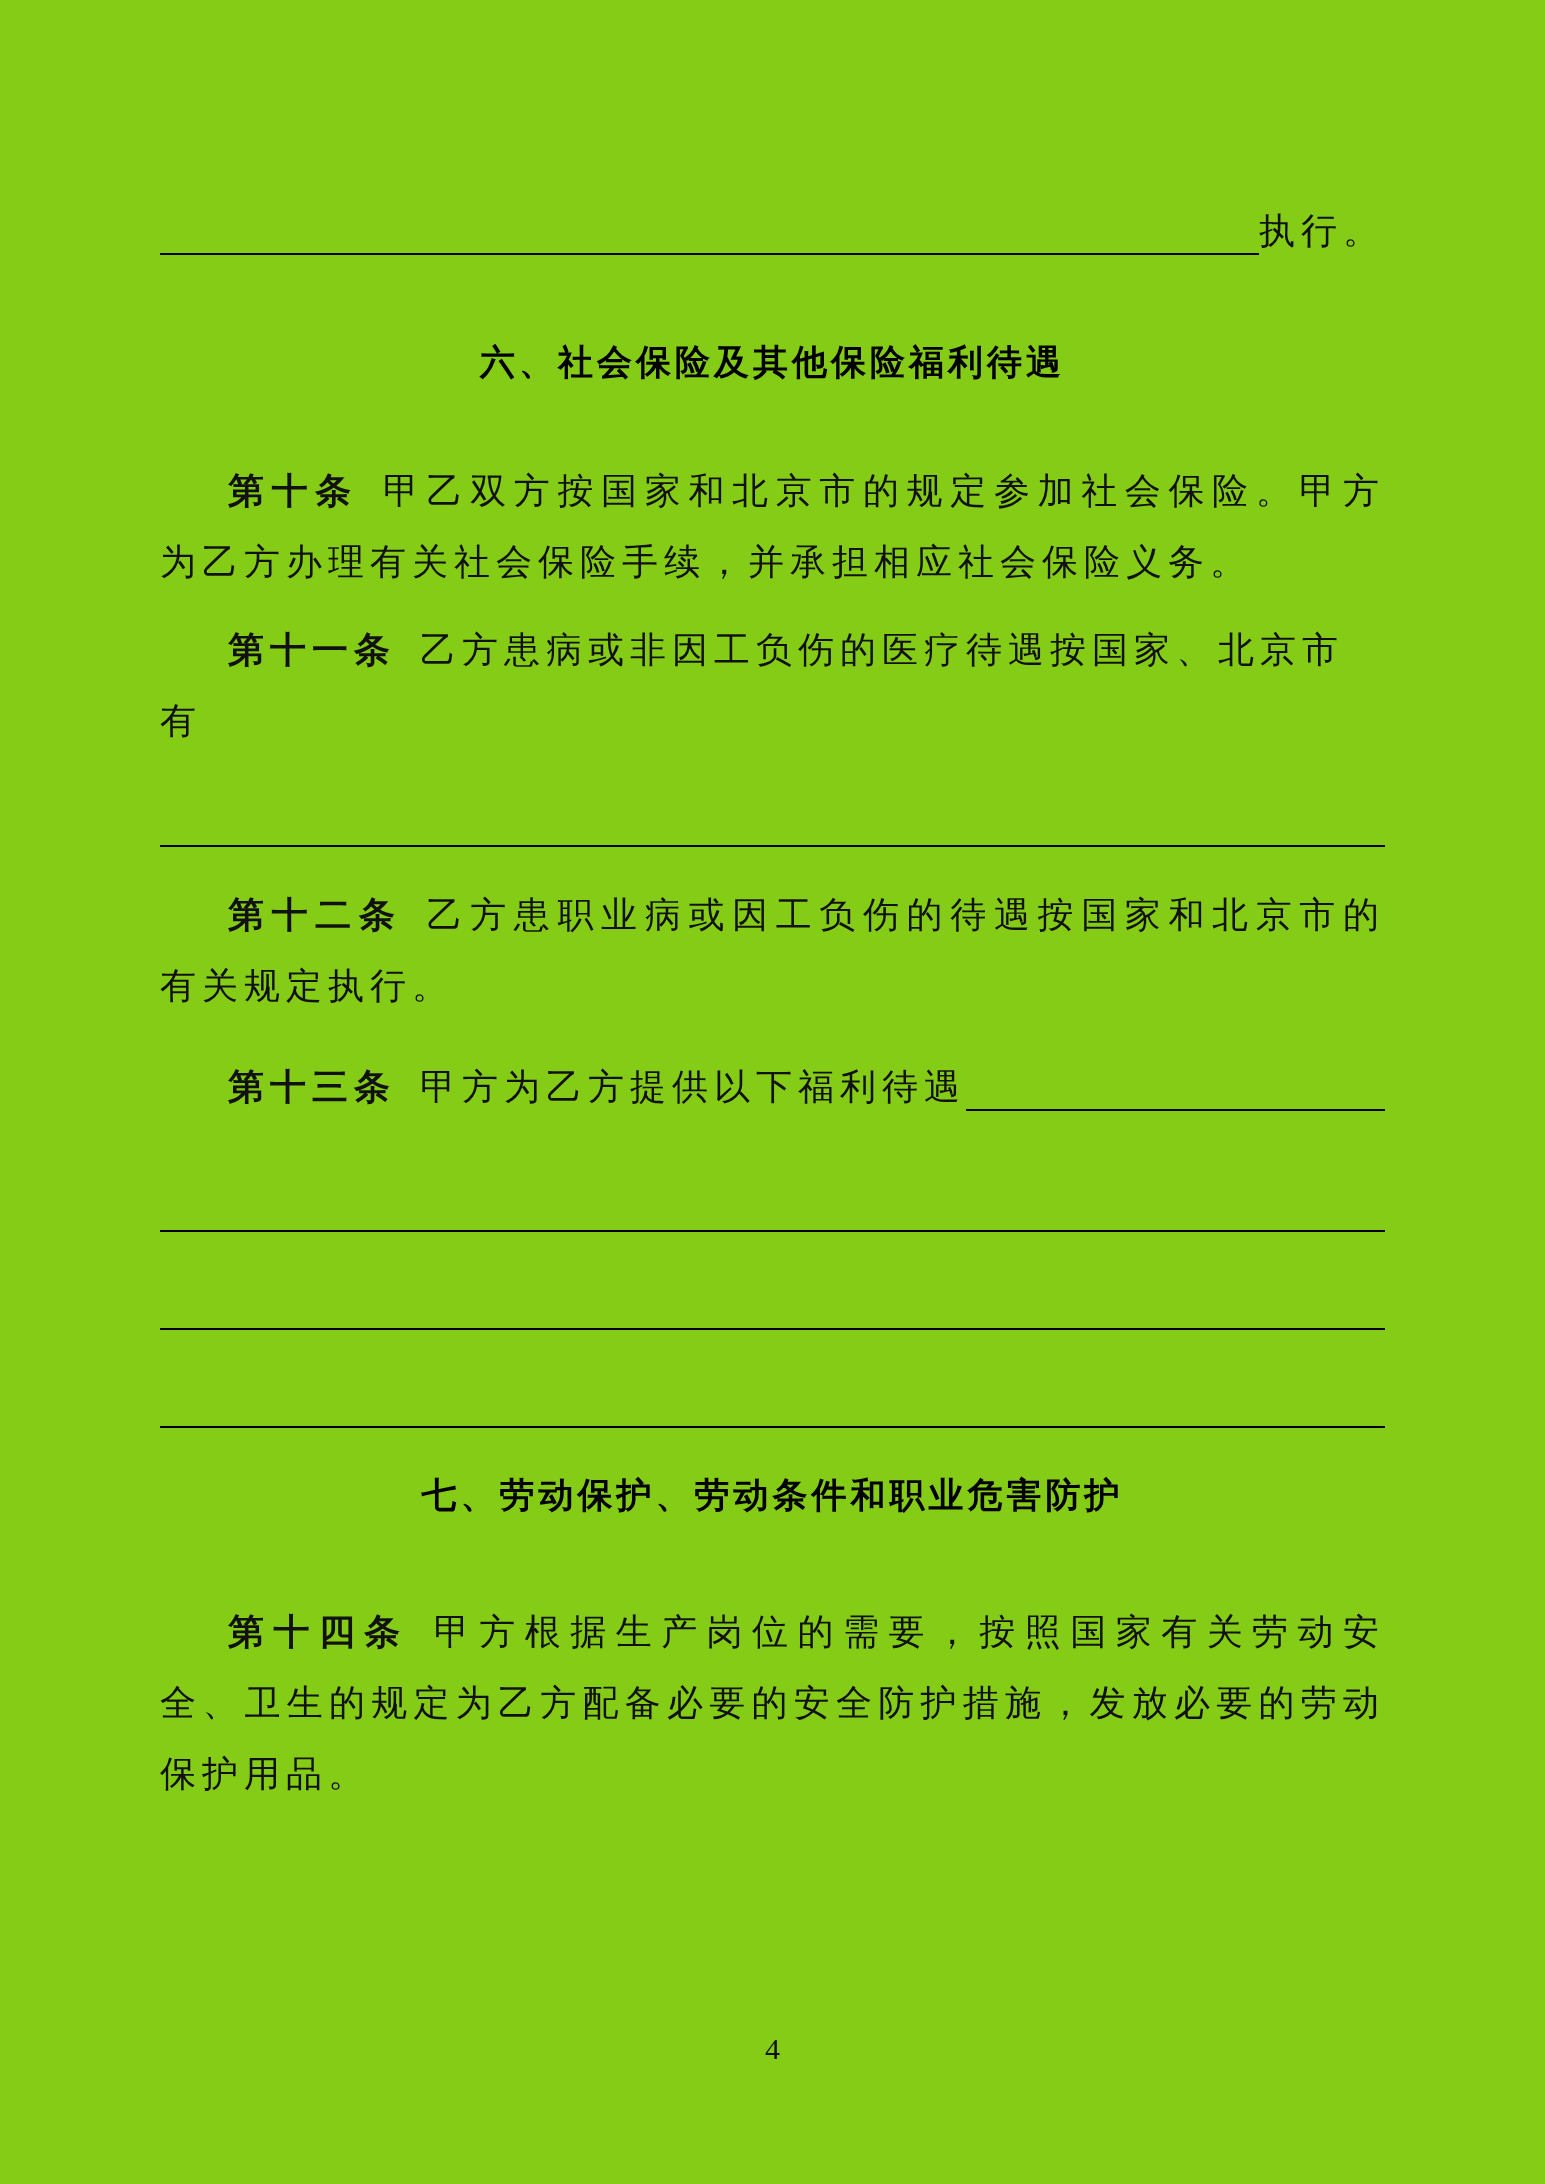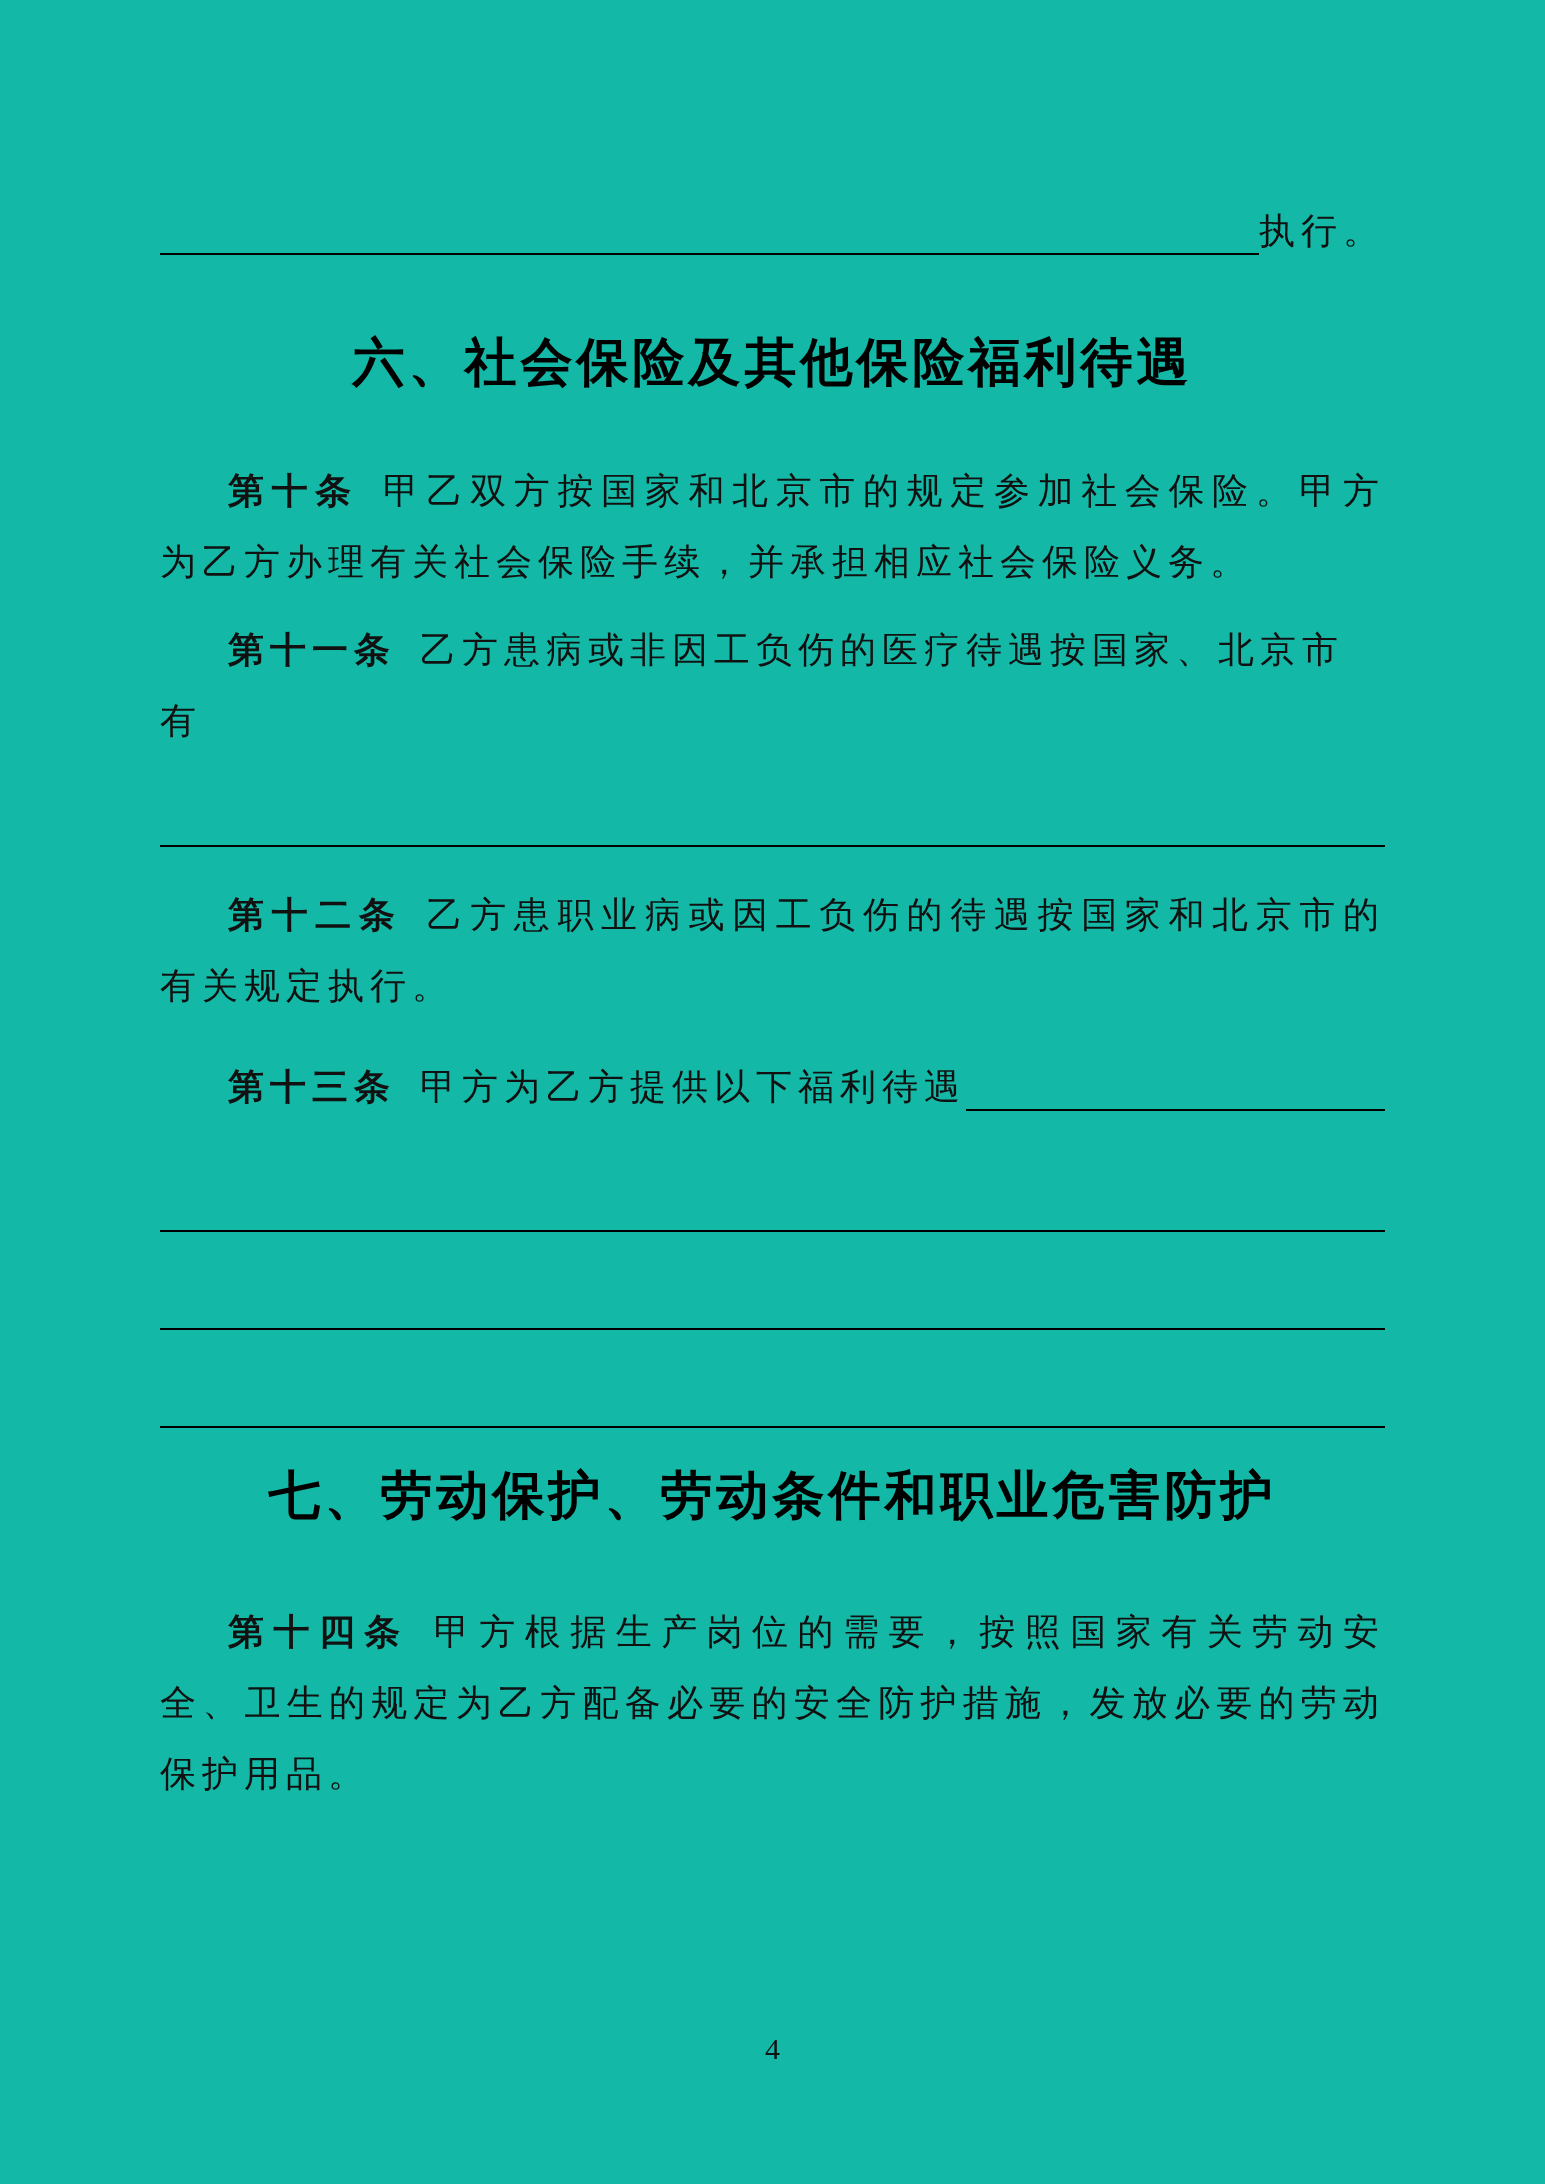--- a/index.html
+++ b/index.html
@@ -7,21 +7,21 @@
   body {
     width:1545px; height:2184px;
     font-family:"Liberation Serif","DejaVu Serif",serif;
     color:#111111;
     position:relative;
   }
   .page {
     position:relative;
     width:1545px; height:2184px;
     padding:0 160px;
-    background:#14b8a6;
+    background:#84cc16;
     overflow:hidden;
   }
   
   .para, .line, .flexline {
     font-size:36px;
     letter-spacing:6px;
     line-height:71px;
   }
   .para {
     text-align:justify;
@@ -43,21 +43,21 @@
   }
   
   .blankline {
     height:71px;
     border-bottom:2px solid #000;
   }
   
   .heading {
     font-family:"Liberation Sans","DejaVu Sans",sans-serif;
     font-weight:700;
-    font-size:52px;
+    font-size:35px;
     line-height:64px;
     letter-spacing:4px;
     text-align:center;
     color:#000;
   }
   
   .topline   { margin-top:196px; }
   .h6        { margin-top:63px; }
   .a10       { margin-top:64px; }
   .a11l1     { margin-top:15px; }

